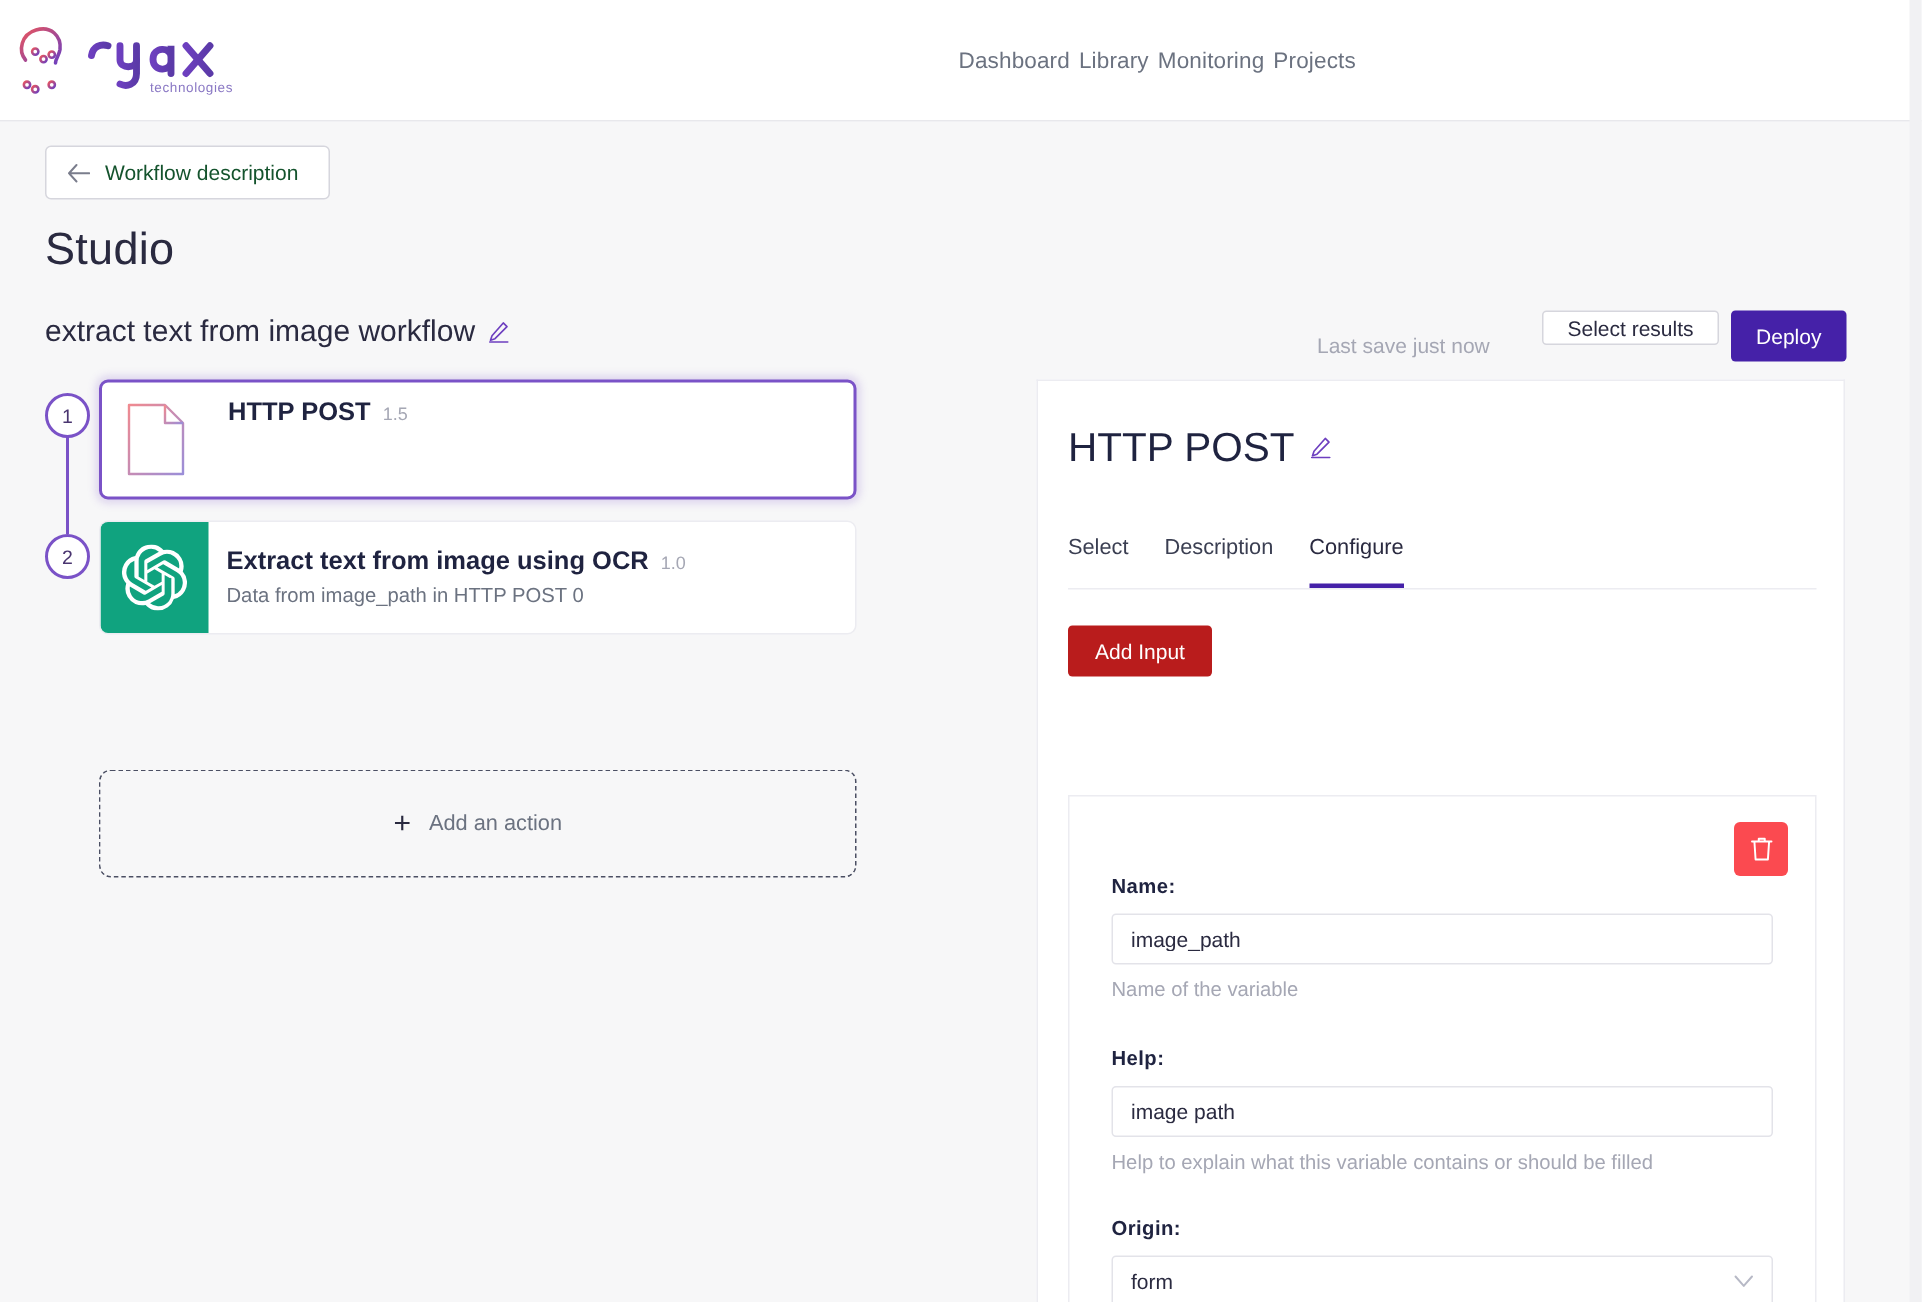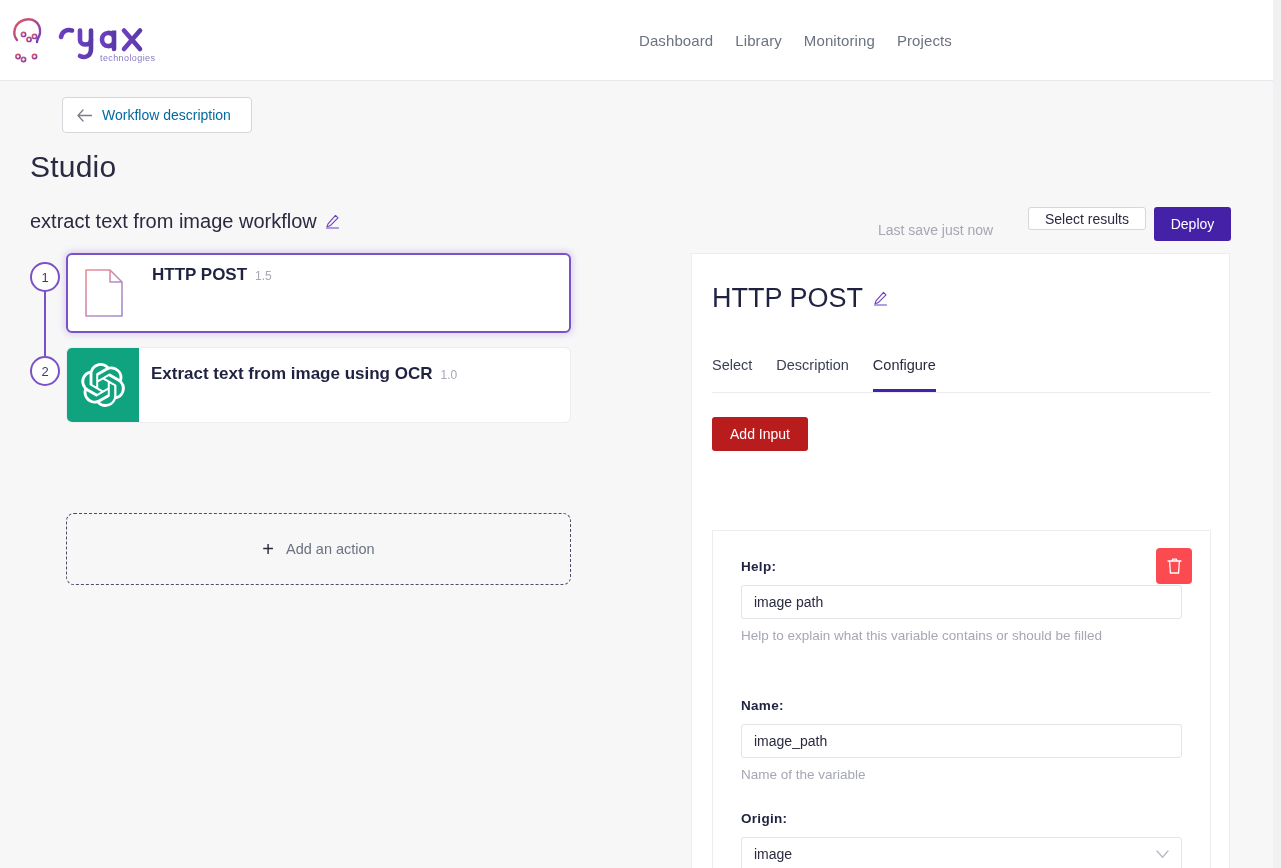--- a/index.html
+++ b/index.html
@@ -21,37 +21,37 @@
   }
   .logo-wrap {
     display: flex; align-items: center;
     margin-left: 8px;
   }
   .logo-mark { width: 46px; height: 52px; display:block; }
   .logo-word { width: 108px; height: 48px; display:block; margin-left: 2px; }
 
   .nav-links {
     position: absolute; left: 639px; top: 0;
-    height: 81px; display: flex; align-items: center; gap: 22px;
+    height: 81px; display: flex; align-items: center; gap: 6px;
   }
   .nav-links a {
     font-size: 15px; color: #6b7280; text-decoration: none;
     letter-spacing: .1px;
   }
 
   
   .page { position: absolute; top: 81px; left: 0; width: 1281px; height: 787px; }
 
   .back-btn {
     position: absolute; left: 30px; top: 16px;
     width: 190px; height: 36px;
     background: #fff; border: 1px solid #d6d6dd; border-radius: 4px;
     display: flex; align-items: center; gap: 10px;
     padding-left: 14px;
-    font-size: 14px; color: #0369a1; cursor: pointer; margin-left: 32px;
+    font-size: 14px; color: #14532d; cursor: pointer;
   }
   .back-btn svg { flex: none; }
 
   .studio-title {
     position: absolute; left: 30px; top: 69px;
     font-size: 30px; font-weight: 400; color: #2a2a40; letter-spacing: .2px;
   }
 
   .wf-name-row {
     position: absolute; left: 30px; top: 129px;
@@ -332,20 +332,21 @@
       <div class="step-icon green">
         <svg width="44" height="44" viewBox="0 0 24 24">
           <path fill="#ffffff" d="M22.28 9.82a5.98 5.98 0 0 0-.52-4.91 6.05 6.05 0 0 0-6.51-2.9A6.07 6.07 0 0 0 4.98 4.18a5.98 5.98 0 0 0-4 2.9 6.05 6.05 0 0 0 .75 7.1 5.98 5.98 0 0 0 .51 4.91 6.05 6.05 0 0 0 6.52 2.9A5.98 5.98 0 0 0 13.26 24a6.06 6.06 0 0 0 5.77-4.21 5.99 5.99 0 0 0 4-2.9 6.06 6.06 0 0 0-.75-7.07ZM13.26 22.43a4.48 4.48 0 0 1-2.88-1.04l.14-.08 4.78-2.76a.79.79 0 0 0 .39-.68v-6.74l2.02 1.17a.07.07 0 0 1 .4.06v5.58a4.5 4.5 0 0 1-4.49 4.49ZM3.6 18.3a4.47 4.47 0 0 1-.54-3.01l.14.09 4.79 2.76a.77.77 0 0 0 .78 0l5.84-3.37v2.33a.08.08 0 0 1-.03.06L9.74 19.96a4.5 4.5 0 0 1-6.14-1.64ZM2.34 7.9a4.48 4.48 0 0 1 2.34-1.97V11.6a.77.77 0 0 0 .39.68l5.81 3.35-2.02 1.17a.07.07 0 0 1-.07 0L4 13.99a4.5 4.5 0 0 1-1.66-6.08Zm16.6 3.86-5.84-3.4L15.12 7.2a.07.07 0 0 1 .07 0l4.83 2.79a4.49 4.49 0 0 1-.68 8.1v-5.66a.8.8 0 0 0-.4-.68Zm2.01-3.02-.14-.09-4.78-2.79a.78.78 0 0 0-.79 0L9.4 9.23V6.9a.07.07 0 0 1 .03-.07l4.83-2.78a4.49 4.49 0 0 1 6.67 4.65ZM8.3 12.87l-2.02-1.16a.08.08 0 0 1-.04-.06V6.08a4.49 4.49 0 0 1 7.36-3.44l-.14.08-4.78 2.76a.79.79 0 0 0-.39.68v6.71Zm1.1-2.37 2.6-1.5 2.6 1.5v3l-2.6 1.5-2.6-1.5v-3Z"></path>
         </svg>
       </div>
       <div class="step-body" style="padding-top:16px">
         <div class="step-title-row">
           <span class="step-title">Extract text from image using OCR</span>
           <span class="step-ver">1.0</span>
         </div>
+        <div class="step-desc">Data from image_path in HTTP POST 0</div>
       </div>
     </div>
 
     <div class="add-action">
       <span class="add-plus">+</span>
       <span>Add an action</span>
     </div>
   </div>
 
   <div class="panel">
@@ -367,36 +368,36 @@
     <button class="btn-add-input">Add Input</button>
 
     <div class="input-card">
 
       <button class="btn-trash">
         <svg width="17" height="18" viewBox="0 0 17 18">
           <path d="M2 4 H15 M6.5 4 V2.2 H10.5 V4 M3.6 4 L4.4 16 H12.6 L13.4 4" fill="none" stroke="#ffffff" stroke-width="1.3" stroke-linecap="round" stroke-linejoin="round"></path>
         </svg>
       </button>
 
+      <div class="field" style="margin-top:52px">
+        <div class="field-label">Name:</div>
+        <input class="field-input" type="text" value="image_path" style="">
+        <div class="field-hint">Name of the variable</div>
+      </div>
+
       <div class="field" style="margin-top:28px">
         <div class="field-label">Help:</div>
         <input class="field-input" type="text" value="image path" style="">
         <div class="field-hint">Help to explain what this variable contains or should be filled</div>
       </div>
 
-      <div class="field" style="margin-top:52px">
-        <div class="field-label">Name:</div>
-        <input class="field-input" type="text" value="image_path" style="">
-        <div class="field-hint">Name of the variable</div>
-      </div>
-
       <div class="field" style="margin-top:27px">
         <div class="field-label">Origin:</div>
         <div class="field-select">
-          <span>image</span>
+          <span>form</span>
           <svg width="13" height="9" viewBox="0 0 13 9">
             <path d="M1 1 L6.5 7.3 L12 1" fill="none" stroke="#b7b9c6" stroke-width="1.3" stroke-linecap="round" stroke-linejoin="round"></path>
           </svg>
         </div>
 
       </div>
 
     </div>
   </div>
 </div>

